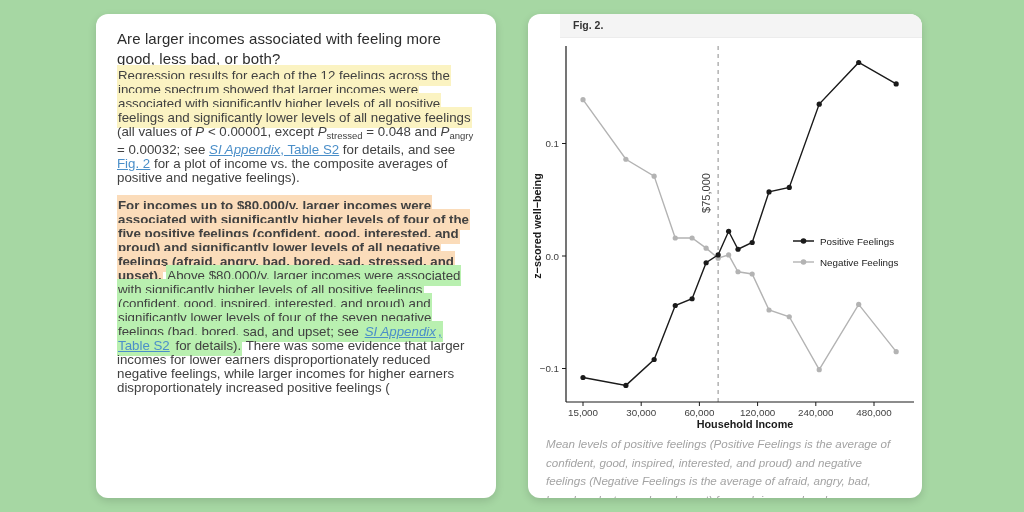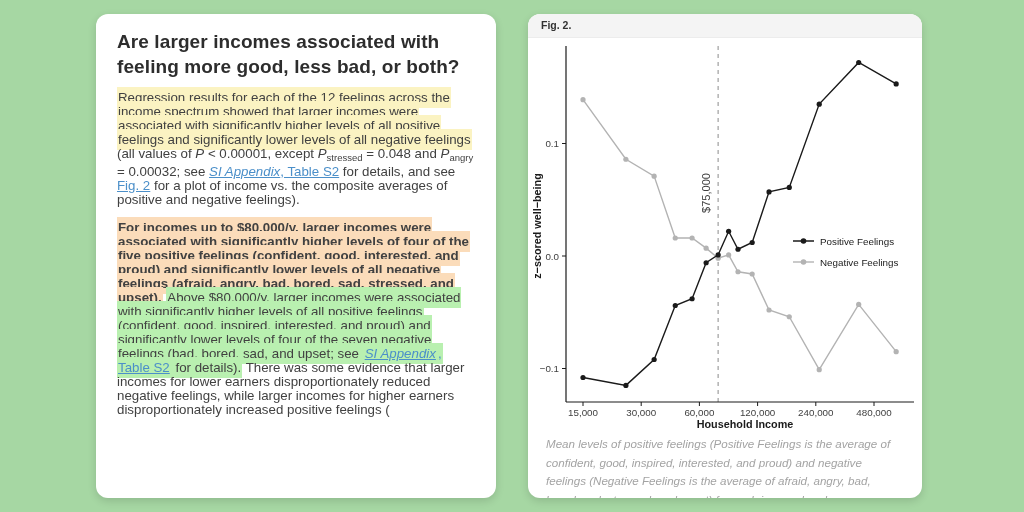--- a/index.html
+++ b/index.html
@@ -11,42 +11,43 @@
   }
   .card {
     position:absolute; top:14px;
     background:#ffffff; border-radius:12px;
     box-shadow:0 3px 8px rgba(0,0,0,0.14);
     overflow:hidden;
   }
   
   #left-card { left:96px; width:400px; height:484px; padding:15px 21px 0 21px; }
   .heading {
-    font-size:19px; font-weight:bold; color:#2d2d2d;
-    line-height:1.33; margin-bottom:11px; letter-spacing:.1px;
+    font-size:15px; font-weight:normal; color:#2d2d2d;
+    line-height:1.33; letter-spacing:.1px;
   }
   .para {
     font-size:13.3px; color:#414141; line-height:14px; margin-bottom:14px;
   }
   .hl-yellow { background:#fbf3c2; }
   .hl-orange { background:#fbdcba;font-weight:bold; }
   .hl-green  { background:#b9f0b0; }
   .hl-yellow,.hl-orange,.hl-green {
     padding:3px 1px;
     -webkit-box-decoration-break:clone; box-decoration-break:clone;
   }
   .it { font-style:italic; }
   .sub { font-size:9.5px; vertical-align:-3px; }
   a.link { color:#4b8fc9; text-decoration:underline; cursor:pointer; }
   
   #right-card { left:528px; width:394px; height:484px; }
   .fig-strip {
     background:#f4f4f4; height:24px; padding:5px 13px;
     font-size:10.5px; font-weight:bold; color:#333;
     border-bottom:1px solid #ececec;
+    margin-left:32px;
   }
   #chart-box { width:394px; height:392px; }
   .fig-caption {
     font-size:11.6px; font-style:italic; color:#a3a3a3;
     line-height:18.5px; padding:1px 18px 6px 18px;
   }
   svg text { font-family:"Liberation Sans", sans-serif; }
 </style>
 </head>
 <body>

